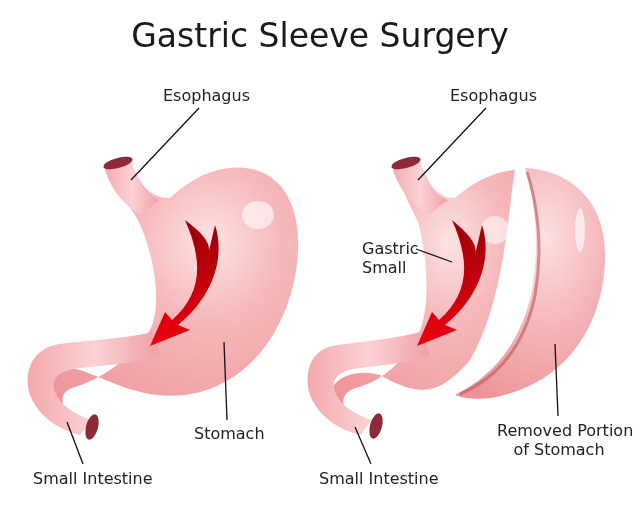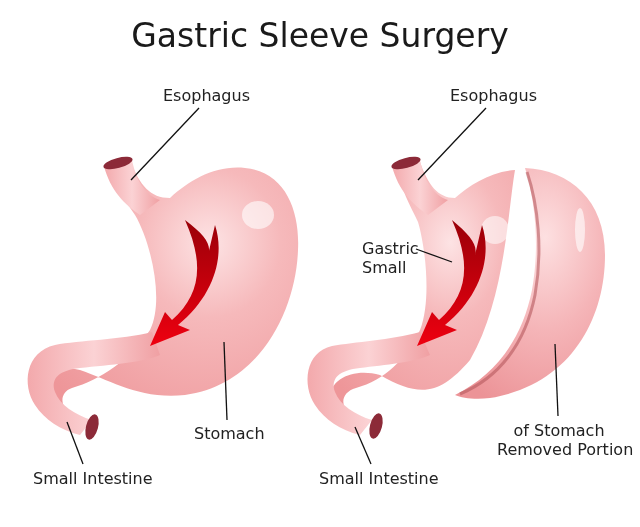--- a/index.html
+++ b/index.html
@@ -86,15 +86,15 @@
 <div class="lbl" style="left:194px; top:424px;">Stomach</div>
 <div class="lbl" style="left:33px; top:469px;">Small Intestine</div>
 
 <div class="lbl" style="left:450px; top:86px;">Esophagus</div>
 <div class="lbl" style="left:362px; top:227px;margin-top:12px;">
   <div>Gastric</div>
   <div>Small</div>
 </div>
 <div class="lbl" style="left:319px; top:469px;">Small Intestine</div>
 <div class="lbl center" style="left:497px; top:421px; width:124px;">
+  <div>Removed Portion</div>
   <div>of Stomach</div>
-  <div>Removed Portion</div>
 </div>
 
 </body></html>

